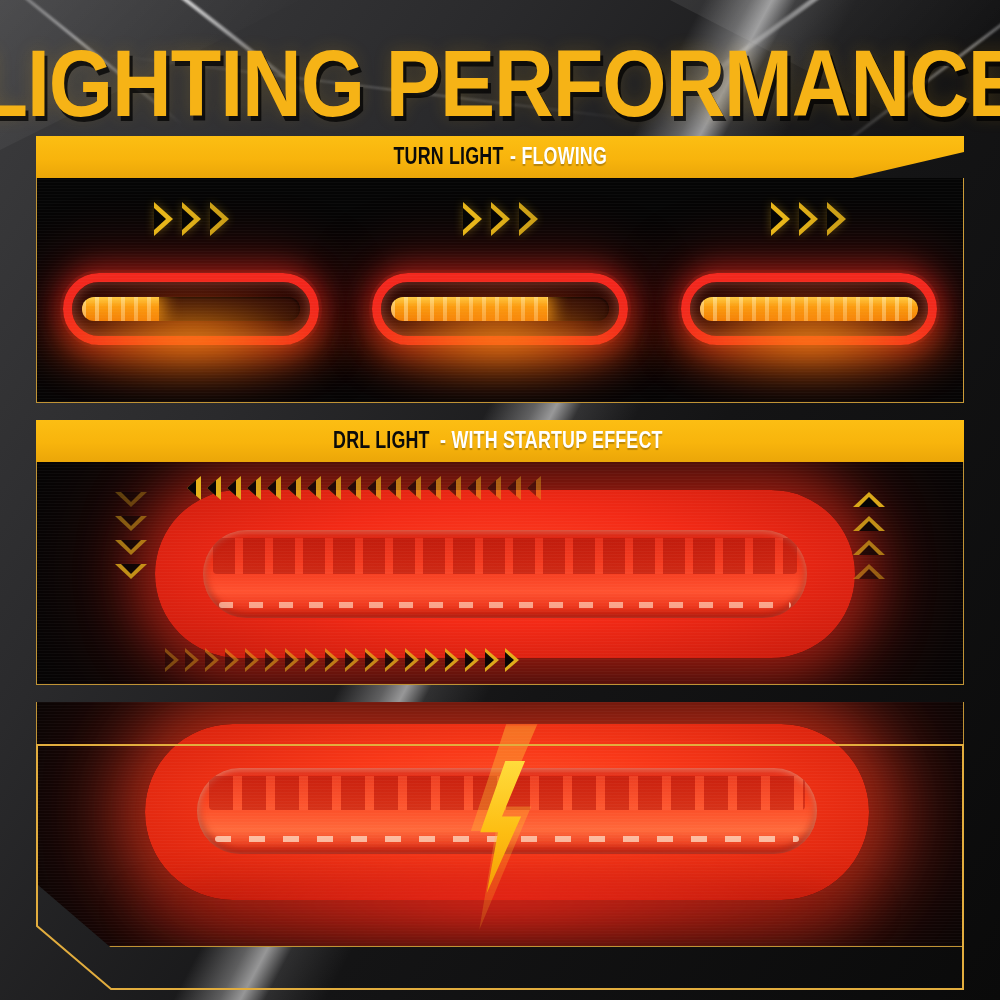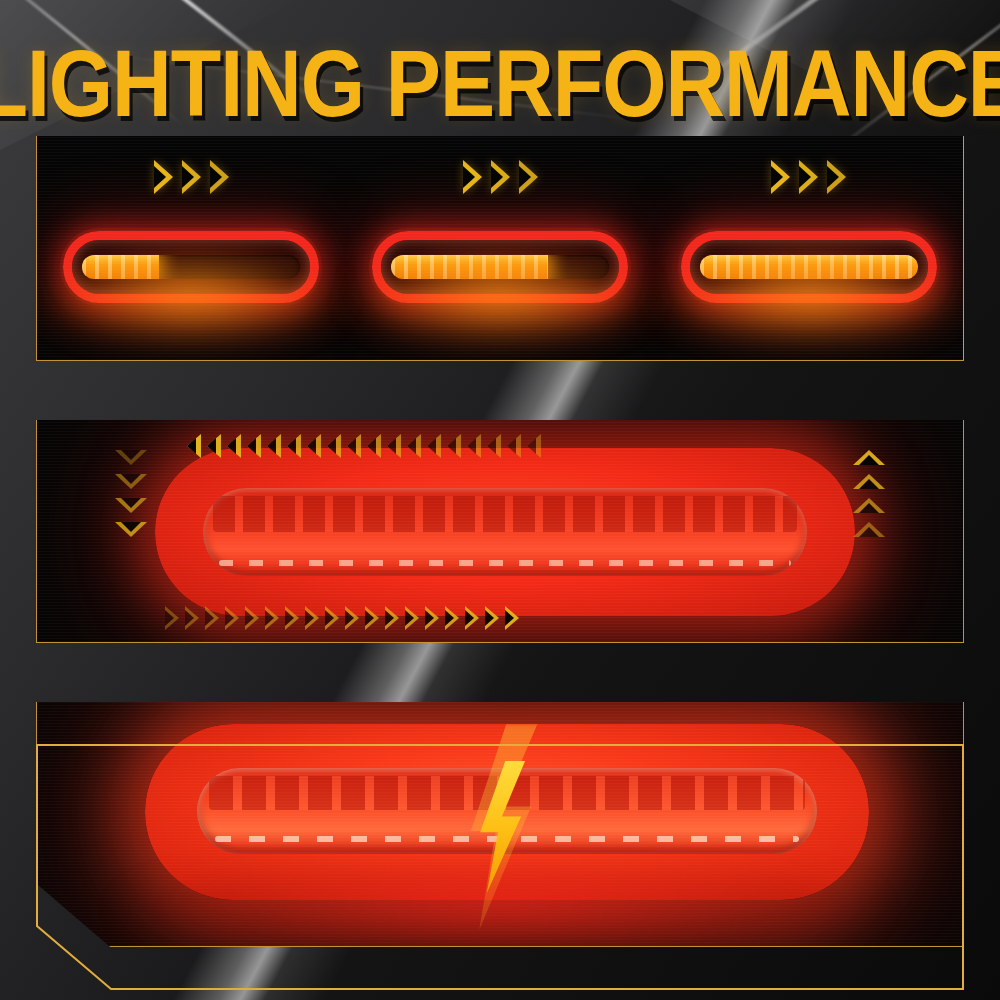--- a/index.html
+++ b/index.html
@@ -297,20 +297,24 @@
   <div class="bg-streak streak-c"></div>
   <div class="bg-streak streak-d"></div>
   <div class="bg-streak streak-e"></div>
 </div>
 
 <div class="title-wrap">
   <span class="title">LIGHTING PERFORMANCE</span>
 </div>
 
 <div class="panel panel-1">
+  <div class="banner chamfer">
+    <span class="banner-text bt-dark">TURN LIGHT</span>
+    <span class="banner-text bt-light"> - FLOWING</span>
+  </div>
 
   <div class="stage stage-1">
     <div class="turn-row">
 
       <div class="turn-cell">
         <div class="chevs">
           <div class="chev c1"></div>
           <div class="chev c2"></div>
           <div class="chev c3"></div>
         </div>
@@ -355,20 +359,24 @@
           </div>
         </div>
       </div>
 
     </div>
     <div class="noise"></div>
   </div>
 </div>
 
 <div class="panel panel-2">
+  <div class="banner">
+    <span class="banner-text bt-dark">DRL LIGHT</span>
+    <span class="banner-text bt-light"> - WITH STARTUP EFFECT</span>
+  </div>
 
   <div class="stage stage-2">
     <div class="flow-row flow-top" id="flowTop">
         <div class="chev-sm left" style="opacity: 1;"></div>
         <div class="chev-sm left" style="opacity: 0.96;"></div>
         <div class="chev-sm left" style="opacity: 0.93;"></div>
         <div class="chev-sm left" style="opacity: 0.89;"></div>
         <div class="chev-sm left" style="opacity: 0.86;"></div>
         <div class="chev-sm left" style="opacity: 0.82;"></div>
         <div class="chev-sm left" style="opacity: 0.78;"></div>

